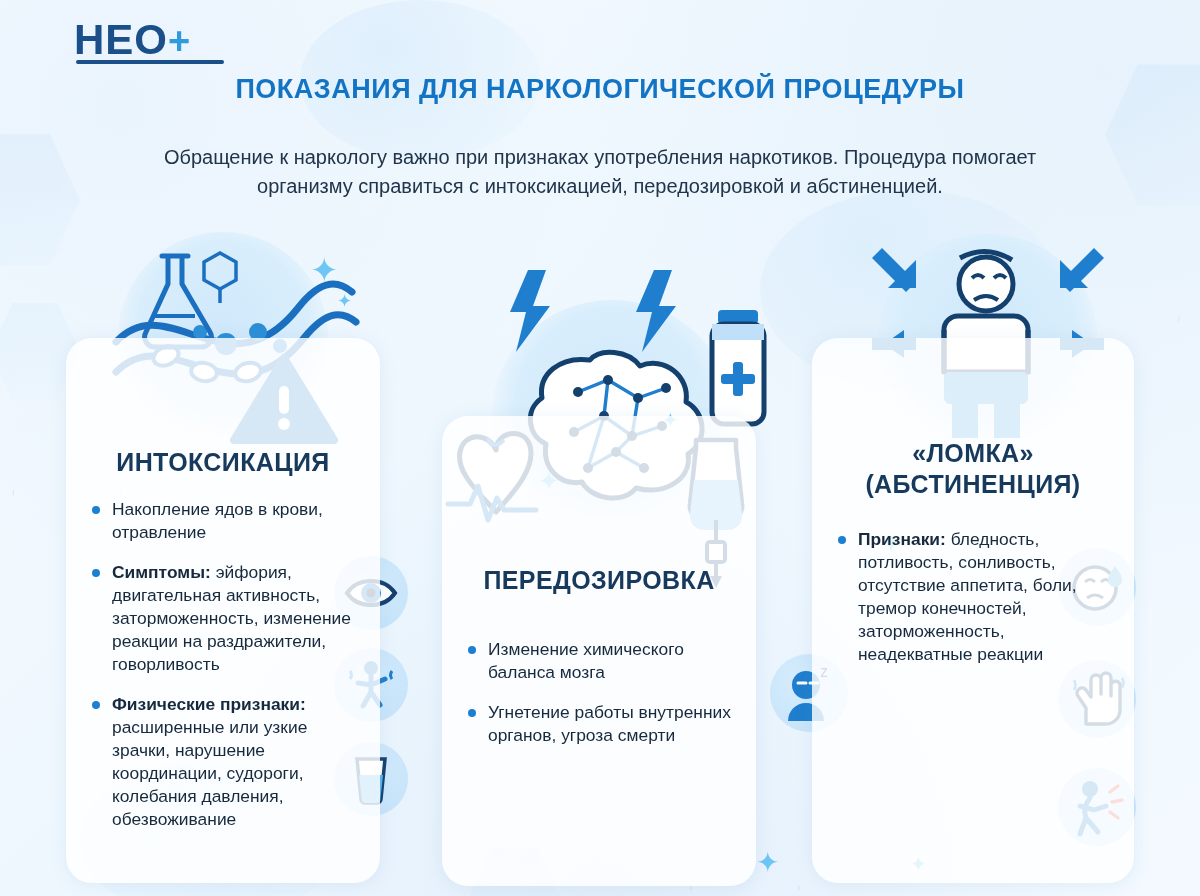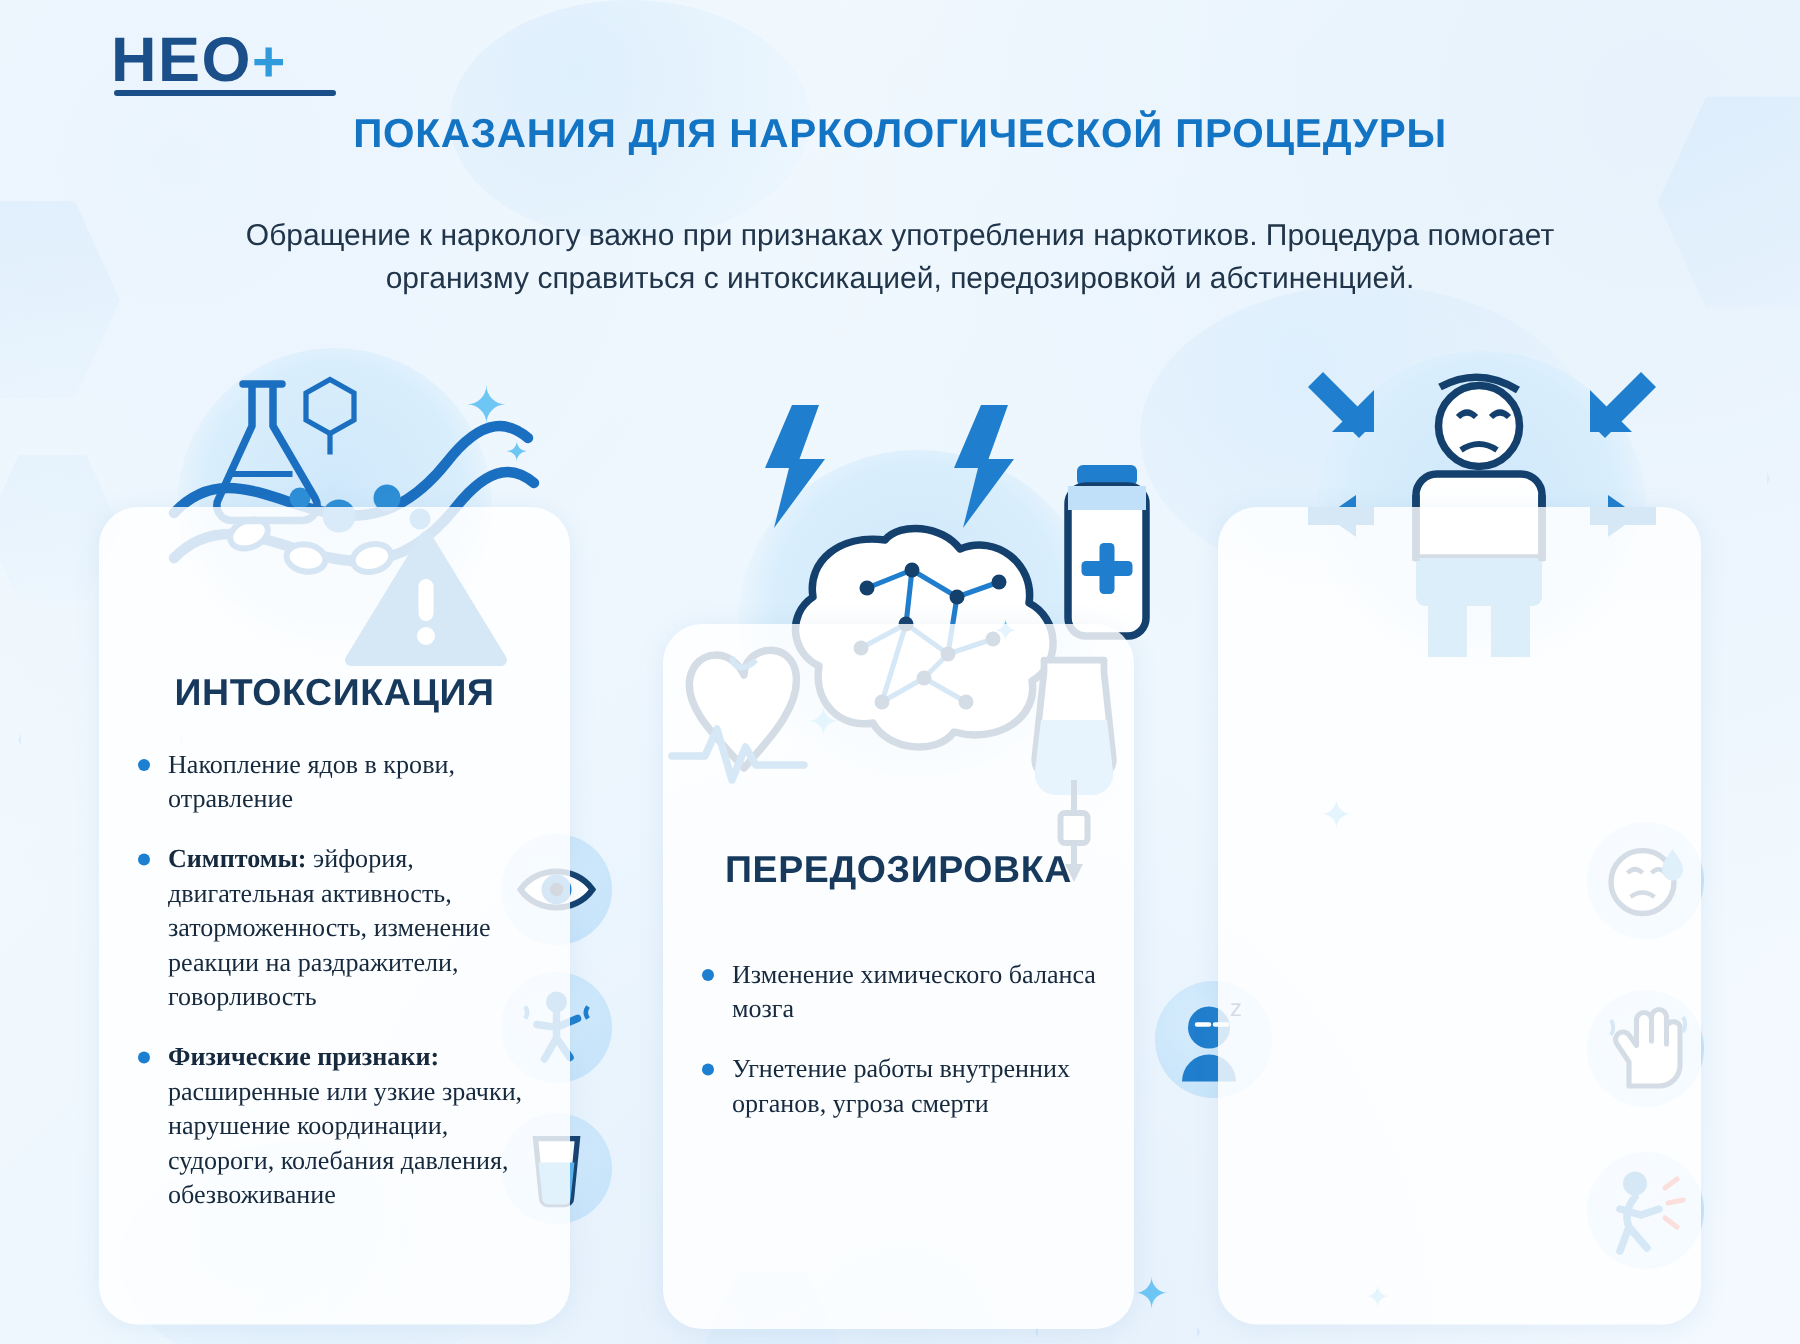--- a/index.html
+++ b/index.html
@@ -80,21 +80,21 @@
 
   ul.points { position: absolute; left: 26px; right: 18px; list-style: none; }
   #card-intox ul.points { top: 160px; }
   #card-over  ul.points { top: 222px; }
   #card-abst  ul.points { top: 190px; }
 
   ul.points li {
     position: relative;
     padding-left: 20px;
     margin-bottom: 17px;
-    font-size: 17.4px; line-height: 1.32; color: #16293d; font-family: Liberation Serif, serif;
+    font-size: 17.4px; line-height: 1.32; color: #16293d;
   }
   ul.points li::before {
     content: "";
     position: absolute; left: 0; top: 8px;
     width: 8px; height: 8px; border-radius: 50%;
     background: #1c7fd0;
   }
   ul.points li b { font-weight: bold; }
 
   
@@ -322,17 +322,19 @@
 
   <div class="card" id="card-over">
     <div class="card-title">ПЕРЕДОЗИРОВКА</div>
     <ul class="points">
       <li><b></b><span>Изменение химического баланса мозга</span></li>
       <li><b></b><span>Угнетение работы внутренних органов, угроза смерти</span></li>
     </ul>
   </div>
 
   <div class="card" id="card-abst">
+    <div class="card-title">«ЛОМКА» (АБСТИНЕНЦИЯ)</div>
     <ul class="points">
+      <li><b>Признаки:</b><span> бледность, потливость, сонливость, отсутствие аппетита, боли, тремор конечностей, заторможенность, неадекватные реакции</span></li>
     </ul>
   </div>
 
 </div>
 
 </body></html>

